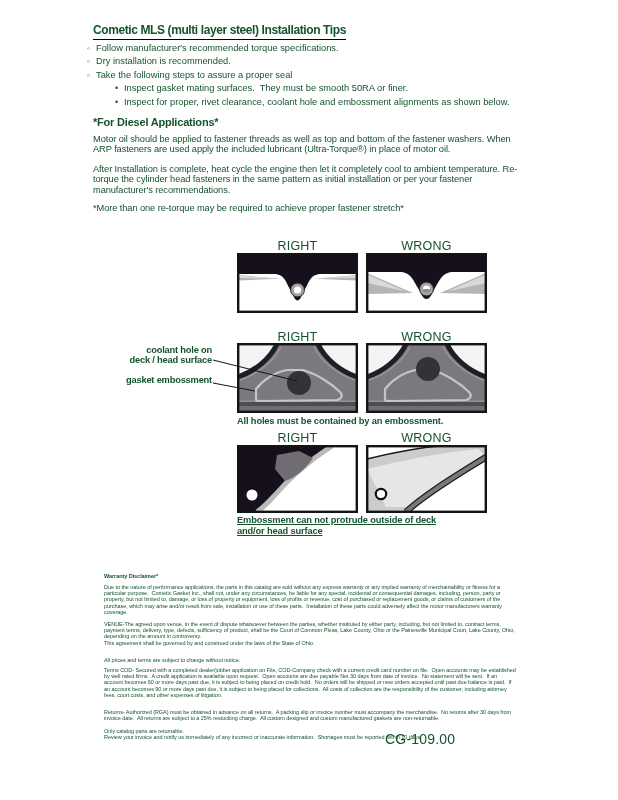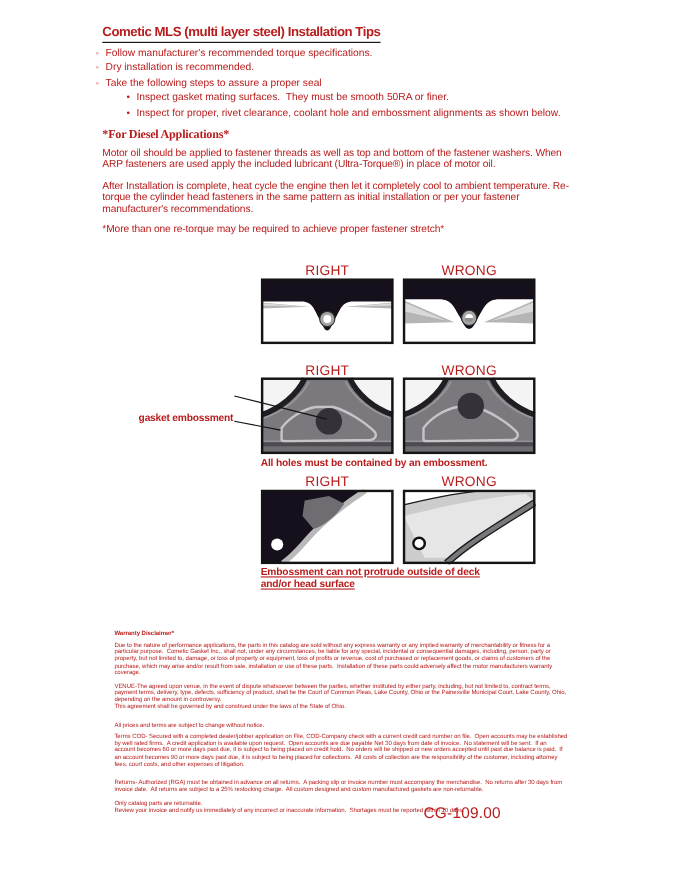--- a/index.html
+++ b/index.html
@@ -1,32 +1,32 @@
 <!DOCTYPE html>
 <html><head>
 <meta charset="utf-8">
 <style>
   html,body{margin:0;padding:0;background:#fff;}
   .page{
     position:relative;width:618px;height:800px;background:#fff;overflow:hidden;
-    font-family:"Liberation Sans","DejaVu Sans",sans-serif;color:#b91c1c;
+    font-family:"Liberation Sans","DejaVu Sans",sans-serif;color:#14532d;
   }
   .abs{position:absolute;}
   .pre{white-space:pre-wrap;}
   .preline{white-space:pre-line;}
 
   .title{font-size:12px;font-weight:bold;letter-spacing:-0.4px;
          border-bottom:1.6px solid #000;padding-bottom:2px;}
   .bullets{left:87px;top:42px;width:450px;font-size:9.3px;line-height:13.4px;}
   .bullet{display:flex;}
   .bullet .mk{width:9px;font-size:8px;flex:0 0 9px;}
   .bullet.sub{padding-left:28px;}
   .bullet.sub .mk{font-size:9px;}
 
-  .h2{font-size:11px;font-weight:bold;letter-spacing:-0.2px;font-family:Liberation Serif, serif;}
+  .h2{font-size:11px;font-weight:bold;letter-spacing:-0.2px;}
   .para{width:438px;font-size:9.3px;line-height:10.4px;letter-spacing:-0.1px;}
 
   .figlabel{width:121px;text-align:center;font-size:12.5px;letter-spacing:0.2px;}
   .caption{font-size:9.3px;font-weight:bold;letter-spacing:-0.15px;line-height:10.5px;}
   .annot{width:102px;text-align:right;font-size:9.3px;font-weight:bold;
          letter-spacing:-0.2px;line-height:9.8px;}
 
   .legal{left:104px;width:413px;font-size:5.5px;line-height:6.2px;letter-spacing:-0.05px;}
   .legal-h{font-size:5.5px;font-weight:bold;}
   .footer{font-size:14px;letter-spacing:0.2px;}
@@ -100,20 +100,24 @@
       <path d="M56.9,36 a3.6,3.6 0 0 1 7.2,0 z" fill="#ffffff"></path>
       <path d="M56.9,36 a3.6,3.6 0 0 0 7.2,0 z" fill="#8f8f8f"></path>
       <rect x="1.2" y="1.2" width="118.6" height="57.6" fill="none" stroke="#141414" stroke-width="2.4"></rect>
     </svg>
   </div>
 
 
   <div class="abs figlabel" style="left:237px;top:330px;">RIGHT</div>
   <div class="abs figlabel" style="left:366px;top:330px;">WRONG</div>
 
+  <div class="abs annot" style="left:110px;top:346px;">
+    <div>coolant hole on</div>
+    <div>deck / head surface</div>
+  </div>
   <div class="abs annot" style="left:110px;top:376px;">gasket embossment</div>
 
   <div class="abs" style="left:237px;top:343px;">
     <svg width="121" height="70" viewBox="0 0 121 70">
       <rect x="1" y="1" width="119" height="68" fill="#7b797e"></rect>
       <path d="M1,1 L40,1 C33,16 18,28 1,34 Z" fill="#f4f4f4"></path>
       <path d="M120,1 L81,1 C88,16 103,28 120,34 Z" fill="#f4f4f4"></path>
       <path d="M40,1 C33,16 18,28 1,34" stroke="#201e23" stroke-width="5" fill="none"></path>
       <path d="M81,1 C88,16 103,28 120,34" stroke="#201e23" stroke-width="5" fill="none"></path>
       <path d="M44,4 C37,18 21,31 3,37" stroke="#9a989d" stroke-width="1.4" fill="none"></path>

